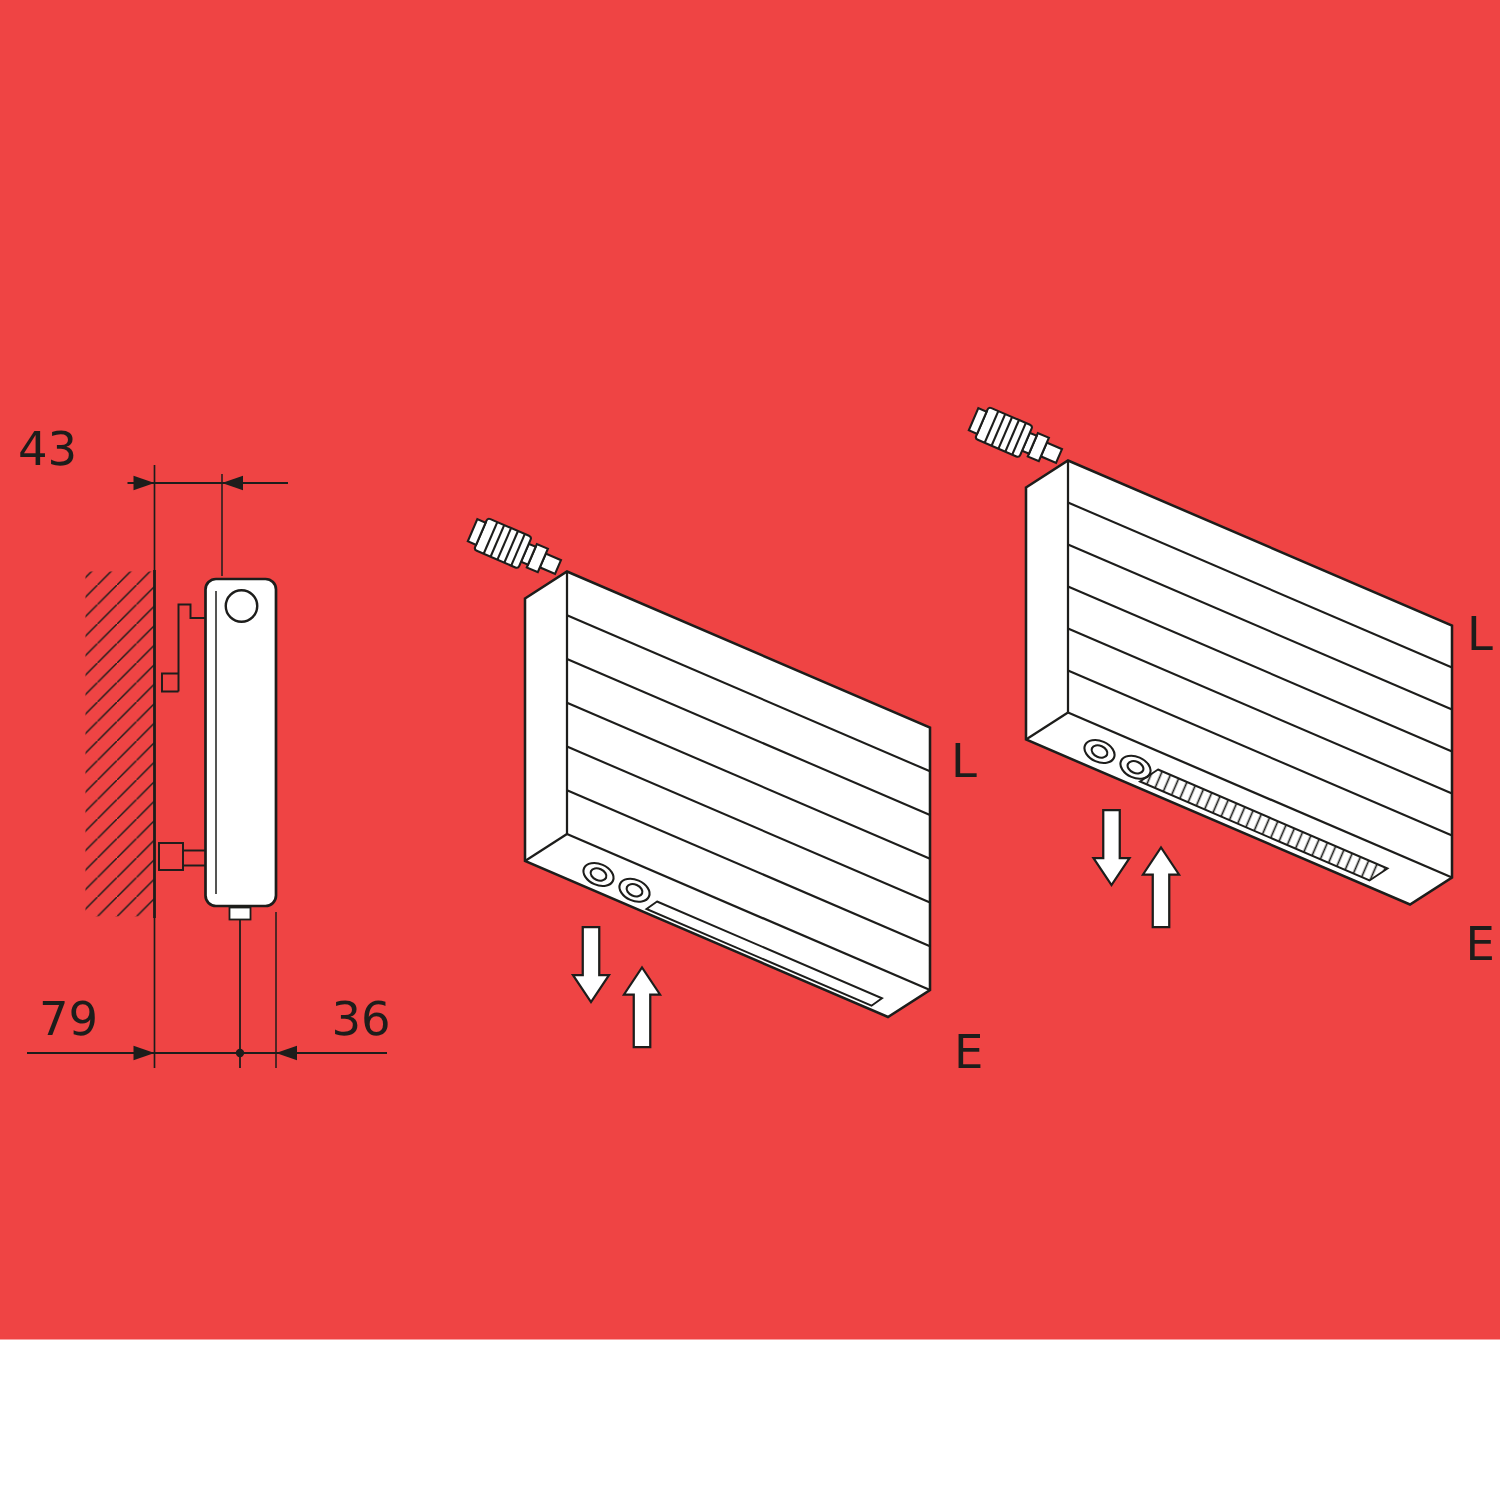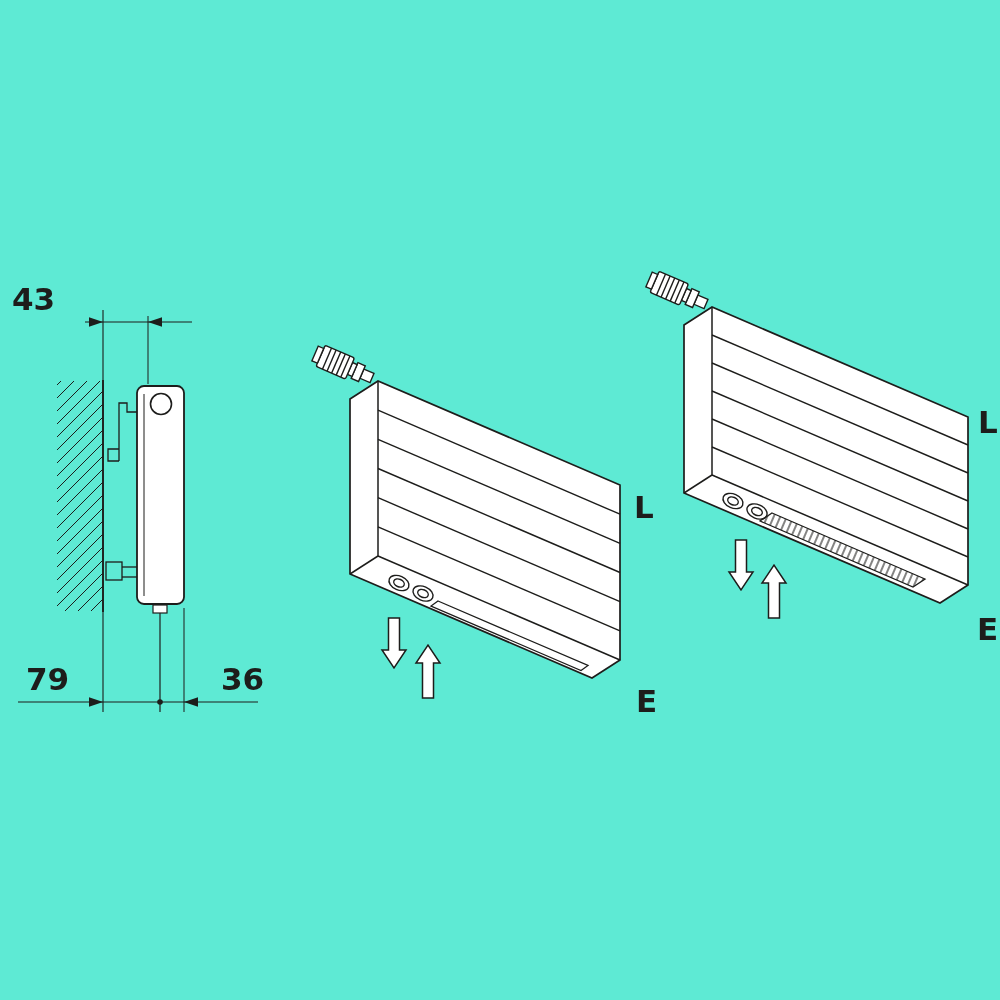--- a/index.html
+++ b/index.html
@@ -6,24 +6,23 @@
     margin: 0;
     padding: 0;
     width: 1000px;
     height: 1000px;
     background: #ffffff;
     font-family: "DejaVu Sans", sans-serif;
   }
   .canvas {
     position: relative;
     width: 1000px;
-    height: 1000px;
-    background: #5eead4;
+    height: 893px;
+    background: #ef4444;
     overflow: hidden;
-    font-weight: bold;
   }
   svg { display: block; }
   text {
     font-family: "DejaVu Sans", sans-serif;
     fill: #1d1d1b;
   }
   .dim-text { font-size: 31px; }
   .conn-text { font-size: 31px; }
 </style>
 </head>

